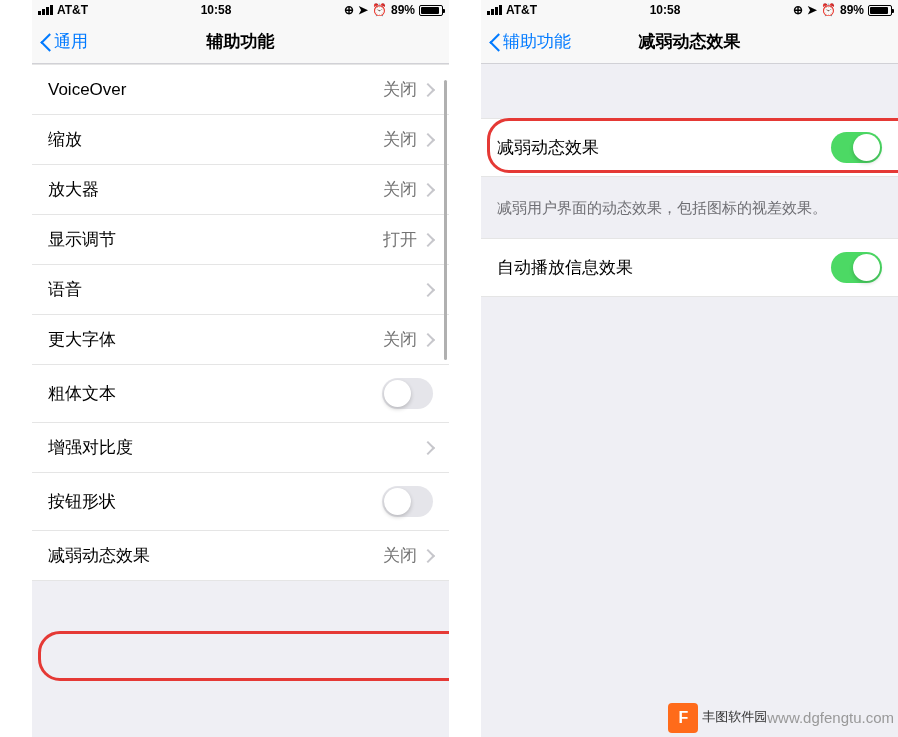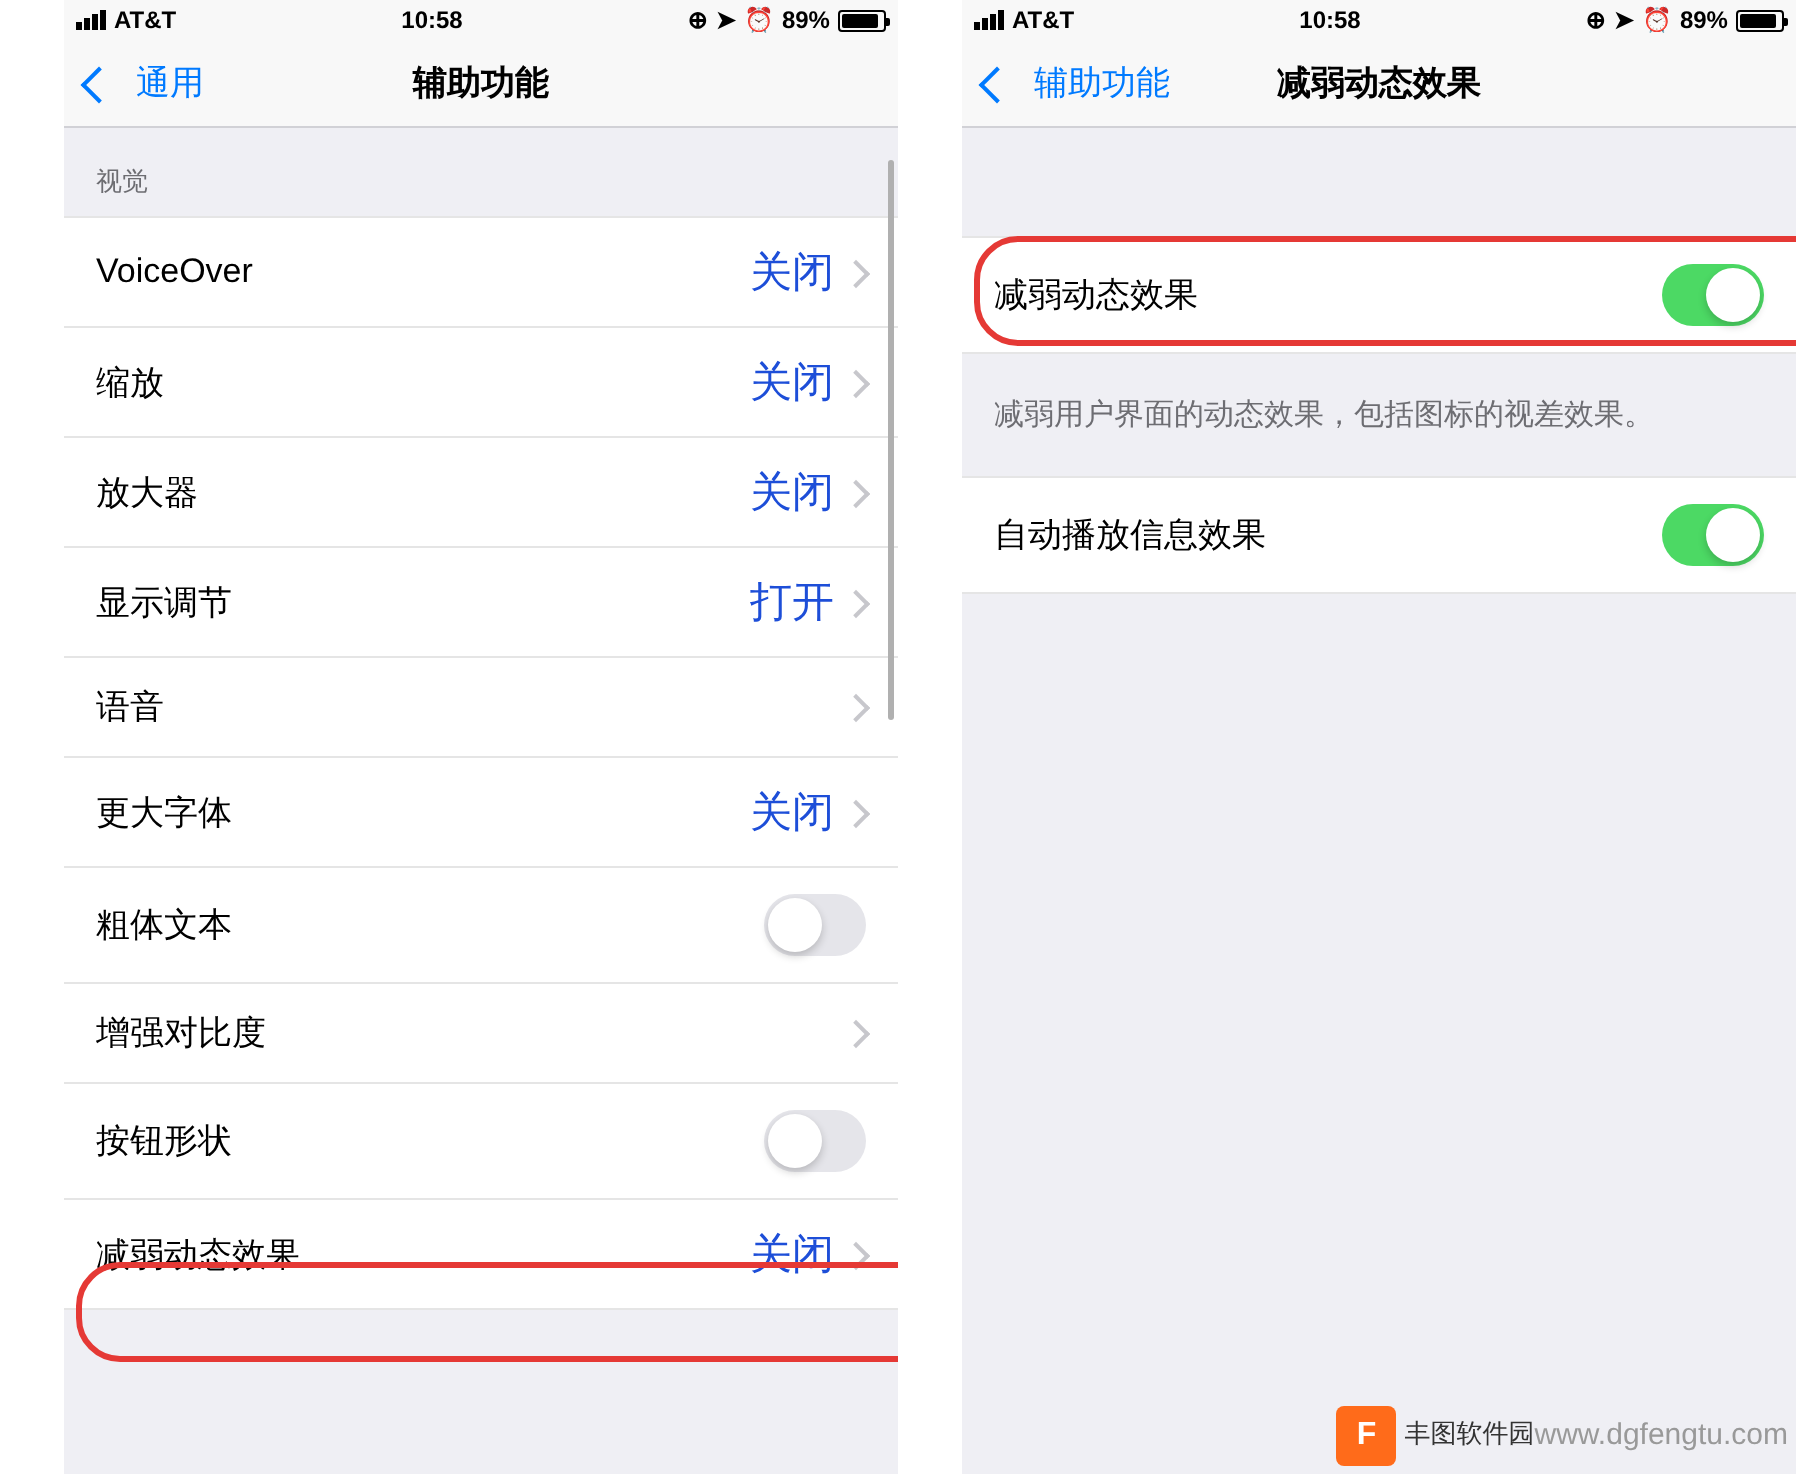--- a/index.html
+++ b/index.html
@@ -95,21 +95,21 @@
       display: flex;
       align-items: center;
       position: relative;
       padding: 0 8px;
     }
     .nav-back {
       display: flex;
       align-items: center;
       color: #007aff;
       font-size: 17px;
-      gap: 16px;
+      gap: 2px;
     }
     .nav-title {
       position: absolute;
       left: 50%;
       transform: translateX(-50%);
       font-size: 17px;
       font-weight: 600;
       color: #000;
     }
     .chevron-left {
@@ -151,22 +151,22 @@
     .item-label {
       font-size: 17px;
       color: #000;
     }
     .item-right {
       display: flex;
       align-items: center;
       gap: 8px;
     }
     .item-value {
-      font-size: 21px;
-      color: #1d4ed8;
+      font-size: 17px;
+      color: #737373;
     }
     .chevron-right {
       width: 8px;
       height: 13px;
       position: relative;
     }
     .chevron-right::before {
       content: '';
       position: absolute;
       width: 8px;
@@ -306,21 +306,20 @@
     </div>
 
     <div class="nav-bar">
       <div class="nav-back">
         <div class="chevron-left"></div>
         <span>通用</span>
       </div>
       <div class="nav-title">辅助功能</div>
     </div>
 
-    <div class="section-header">视觉</div>
 
     <div class="settings-list">
       <div class="settings-item">
         <span class="item-label">VoiceOver</span>
         <div class="item-right">
           <span class="item-value">关闭</span>
           <div class="chevron-right"></div>
         </div>
       </div>
       <div class="settings-item">

